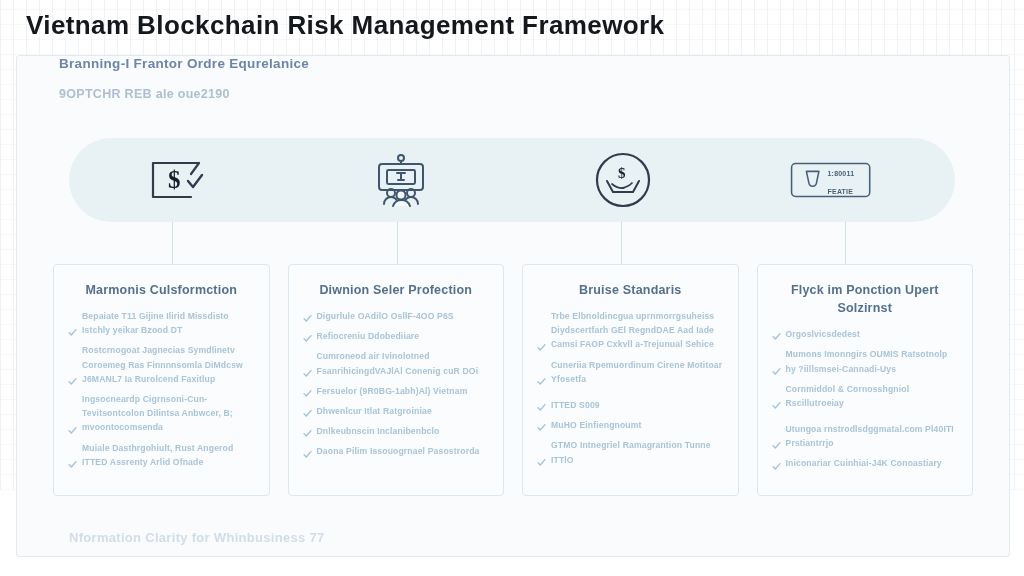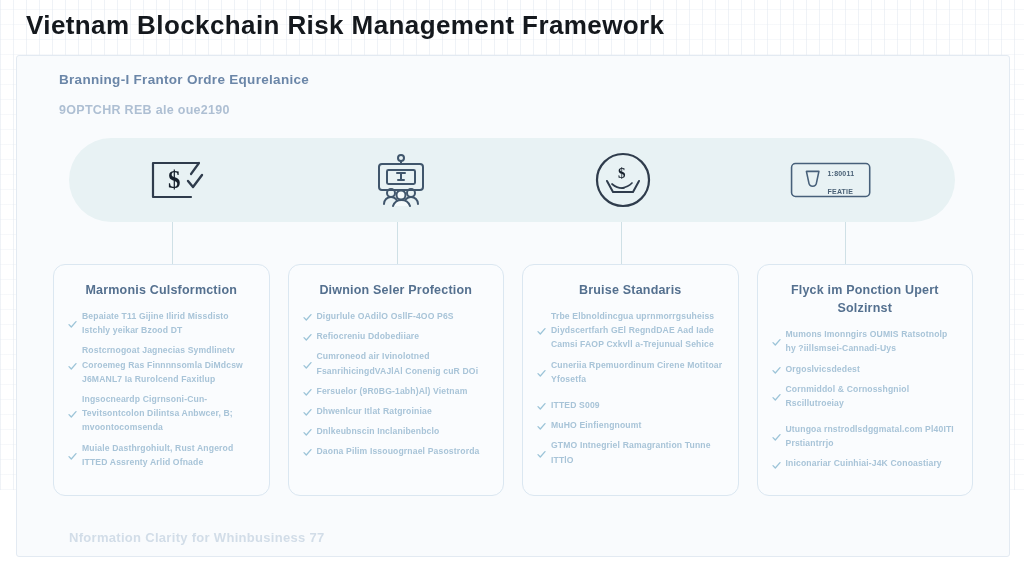--- a/index.html
+++ b/index.html
@@ -35,21 +35,21 @@
   }
   
   .panel{
     position:absolute;left:16px;top:55px;
     width:992px;height:500px;
     background:#f9fbfd;
     border:1px solid #e3eaf2;
     border-radius:3px;
   }
   
-  .sub{position:absolute;left:42px;top:16px;}
+  .sub{position:absolute;left:42px;top:0;}
   .sub-1{
     font-size:13.5px;font-weight:700;color:#6b86a8;
     letter-spacing:.3px;filter:blur(.35px);
   }
   .sub-2{
     margin-top:16px;font-size:12.5px;font-weight:600;
     color:#aebfd3;letter-spacing:.3px;filter:blur(.4px);
   }
   
   .banner{
@@ -80,36 +80,36 @@
   
   .cards{
     position:absolute;left:36px;top:208px;
     width:920px;height:232px;
     display:flex;gap:18px;
   }
   .card{
     flex:1;
     background:#fafcfe;
     border:1px solid #dbe7f1;
-    border-radius:12px;
+    border-radius:4px;
     padding:16px 14px 12px 14px;
     box-sizing:border-box;
     position:relative;
   }
   .card-title{
     text-align:center;
     font-size:12.5px;font-weight:700;
     color:#54708f;letter-spacing:.2px;
     line-height:1.45;
     filter:blur(.35px);
     margin-bottom:10px;
   }
   .bullets{list-style:none;margin:0;padding:0;}
   .bullet{
-    display:flex;gap:5px;align-items:center;
+    display:flex;gap:5px;align-items:flex-end;
     margin-bottom:6px;
   }
   .check{
     flex:0 0 auto;width:9px;height:9px;margin-top:3px;
     color:#9cc4d8;
   }
   .check svg{display:block;}
   .btext{
     font-size:8.6px;line-height:1.65;
     color:#a8c4d8;font-weight:600;letter-spacing:.15px;
@@ -353,29 +353,29 @@
       <div class="card">
         <div class="card-title" style="white-space:pre-line;">Flyck im Ponction Upert
 Solzirnst</div>
         <ul class="bullets">
           <li class="bullet">
             <span class="check">
                 <svg width="9" height="9" viewBox="0 0 9 9" fill="none" stroke="currentColor" stroke-width="1.3" stroke-linecap="round" stroke-linejoin="round">
                   <path d="M1 4.6 L3.3 7 L8 1.6"></path>
                 </svg>
               </span>
+            <span class="btext">Orgoslvicsdedest</span>
+          </li>
+          <li class="bullet">
+            <span class="check">
+                <svg width="9" height="9" viewBox="0 0 9 9" fill="none" stroke="currentColor" stroke-width="1.3" stroke-linecap="round" stroke-linejoin="round">
+                  <path d="M1 4.6 L3.3 7 L8 1.6"></path>
+                </svg>
+              </span>
             <span class="btext">Mumons Imonngirs OUMIS Ratsotnolp hy ?iillsmsei-Cannadi-Uys</span>
-          </li>
-          <li class="bullet">
-            <span class="check">
-                <svg width="9" height="9" viewBox="0 0 9 9" fill="none" stroke="currentColor" stroke-width="1.3" stroke-linecap="round" stroke-linejoin="round">
-                  <path d="M1 4.6 L3.3 7 L8 1.6"></path>
-                </svg>
-              </span>
-            <span class="btext">Orgoslvicsdedest</span>
           </li>
           <li class="bullet">
             <span class="check">
                 <svg width="9" height="9" viewBox="0 0 9 9" fill="none" stroke="currentColor" stroke-width="1.3" stroke-linecap="round" stroke-linejoin="round">
                   <path d="M1 4.6 L3.3 7 L8 1.6"></path>
                 </svg>
               </span>
             <span class="btext">Cornmiddol &amp; Cornosshgniol Rscillutroeiay</span>
           </li>
           <li class="bullet gap">

